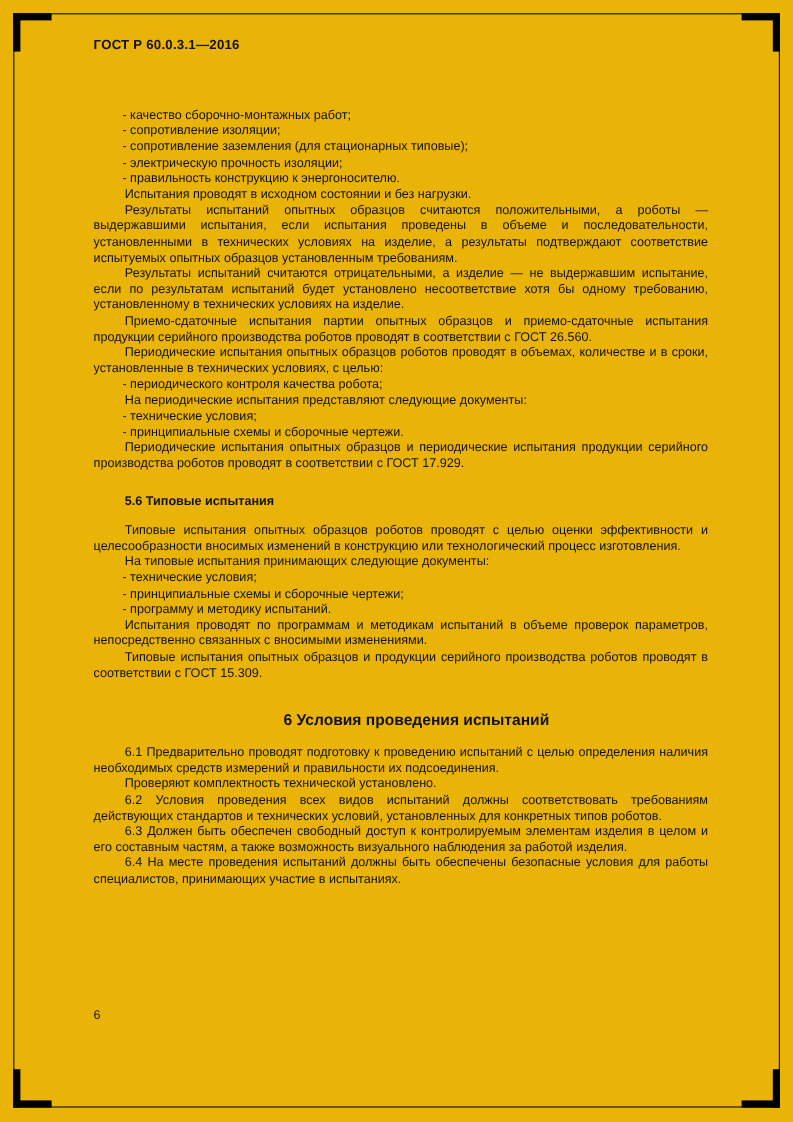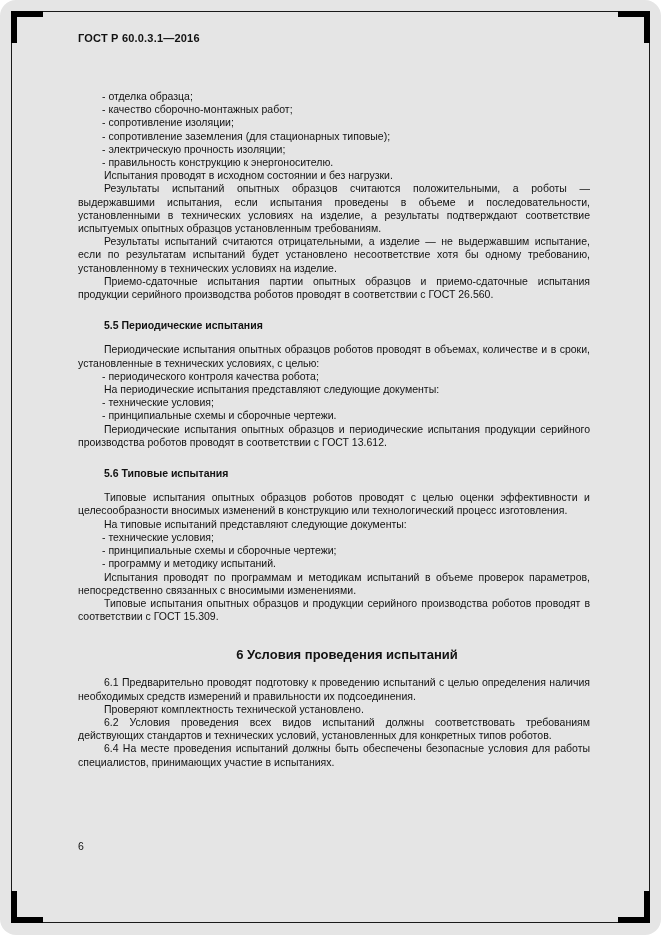--- a/index.html
+++ b/index.html
@@ -6,23 +6,22 @@
   body {
     width: 661px; height: 935px;
     background: #ffffff;
     font-family: "Liberation Sans", sans-serif;
     color: #121212;
     -webkit-font-smoothing: antialiased;
   }
   .page {
     position: relative;
     width: 661px; height: 935px;
-    background: #e5e5e5;
+    background: #eab308;
     overflow: hidden;
-    border-radius: 16px;
   }
   
   .frame {
     position: absolute;
     left: 11px; top: 11px; right: 11px; bottom: 12px;
     border: 1px solid #1a1a1a;
     pointer-events: none;
   }
   .corner { position: absolute; width: 26px; height: 26px; }
   .corner.tl { left: -1px;  top: -1px;    border-left: 6px solid #000; border-top: 6px solid #000; }
@@ -75,47 +74,46 @@
   <div class="frame">
     <div class="corner tl"></div>
     <div class="corner tr"></div>
     <div class="corner bl"></div>
     <div class="corner br"></div>
   </div>
 
   <div class="doc-header">ГОСТ Р 60.0.3.1—2016</div>
 
   <div class="content">
-    <div class="li">- отделка образца;</div>
     <div class="li">- качество сборочно-монтажных работ;</div>
     <div class="li">- сопротивление изоляции;</div>
     <div class="li">- сопротивление заземления (для стационарных типовые);</div>
     <div class="li">- электрическую прочность изоляции;</div>
     <div class="li">- правильность конструкцию к энергоносителю.</div>
     <div class="p">Испытания проводят в исходном состоянии и без нагрузки.</div>
     <div class="p">Результаты испытаний опытных образцов считаются положительными, а роботы — выдержавшими испытания, если испытания проведены в объеме и последовательности, установленными в технических условиях на изделие, а результаты подтверждают соответствие испытуемых опытных образцов установленным требованиям.</div>
     <div class="p">Результаты испытаний считаются отрицательными, а изделие — не выдержавшим испытание, если по результатам испытаний будет установлено несоответствие хотя бы одному требованию, установленному в технических условиях на изделие.</div>
     <div class="p">Приемо-сдаточные испытания партии опытных образцов и приемо-сдаточные испытания продукции серийного производства роботов проводят в соответствии с ГОСТ 26.560.</div>
-    <div class="h2">5.5 Периодические испытания</div>
     <div class="p">Периодические испытания опытных образцов роботов проводят в объемах, количестве и в сроки, установленные в технических условиях, с целью:</div>
     <div class="li">- периодического контроля качества робота;</div>
     <div class="p">На периодические испытания представляют следующие документы:</div>
     <div class="li">- технические условия;</div>
     <div class="li">- принципиальные схемы и сборочные чертежи.</div>
-    <div class="p">Периодические испытания опытных образцов и периодические испытания продукции серийного производства роботов проводят в соответствии с ГОСТ 13.612.</div>
+    <div class="p">Периодические испытания опытных образцов и периодические испытания продукции серийного производства роботов проводят в соответствии с ГОСТ 17.929.</div>
     <div class="h2">5.6 Типовые испытания</div>
     <div class="p">Типовые испытания опытных образцов роботов проводят с целью оценки эффективности и целесообразности вносимых изменений в конструкцию или технологический процесс изготовления.</div>
-    <div class="p">На типовые испытаний представляют следующие документы:</div>
+    <div class="p">На типовые испытания принимающих следующие документы:</div>
     <div class="li">- технические условия;</div>
     <div class="li">- принципиальные схемы и сборочные чертежи;</div>
     <div class="li">- программу и методику испытаний.</div>
     <div class="p">Испытания проводят по программам и методикам испытаний в объеме проверок параметров, непосредственно связанных с вносимыми изменениями.</div>
     <div class="p">Типовые испытания опытных образцов и продукции серийного производства роботов проводят в соответствии с ГОСТ 15.309.</div>
     <div class="h1">6 Условия проведения испытаний</div>
     <div class="p">6.1 Предварительно проводят подготовку к проведению испытаний с целью определения наличия необходимых средств измерений и правильности их подсоединения.</div>
     <div class="p">Проверяют комплектность технической установлено.</div>
     <div class="p">6.2 Условия проведения всех видов испытаний должны соответствовать требованиям действующих стандартов и технических условий, установленных для конкретных типов роботов.</div>
+    <div class="p">6.3 Должен быть обеспечен свободный доступ к контролируемым элементам изделия в целом и его составным частям, а также возможность визуального наблюдения за работой изделия.</div>
     <div class="p">6.4 На месте проведения испытаний должны быть обеспечены безопасные условия для работы специалистов, принимающих участие в испытаниях.</div>
   </div>
 
   <div class="page-number">6</div>
 
 </div>
 
 </body></html>

